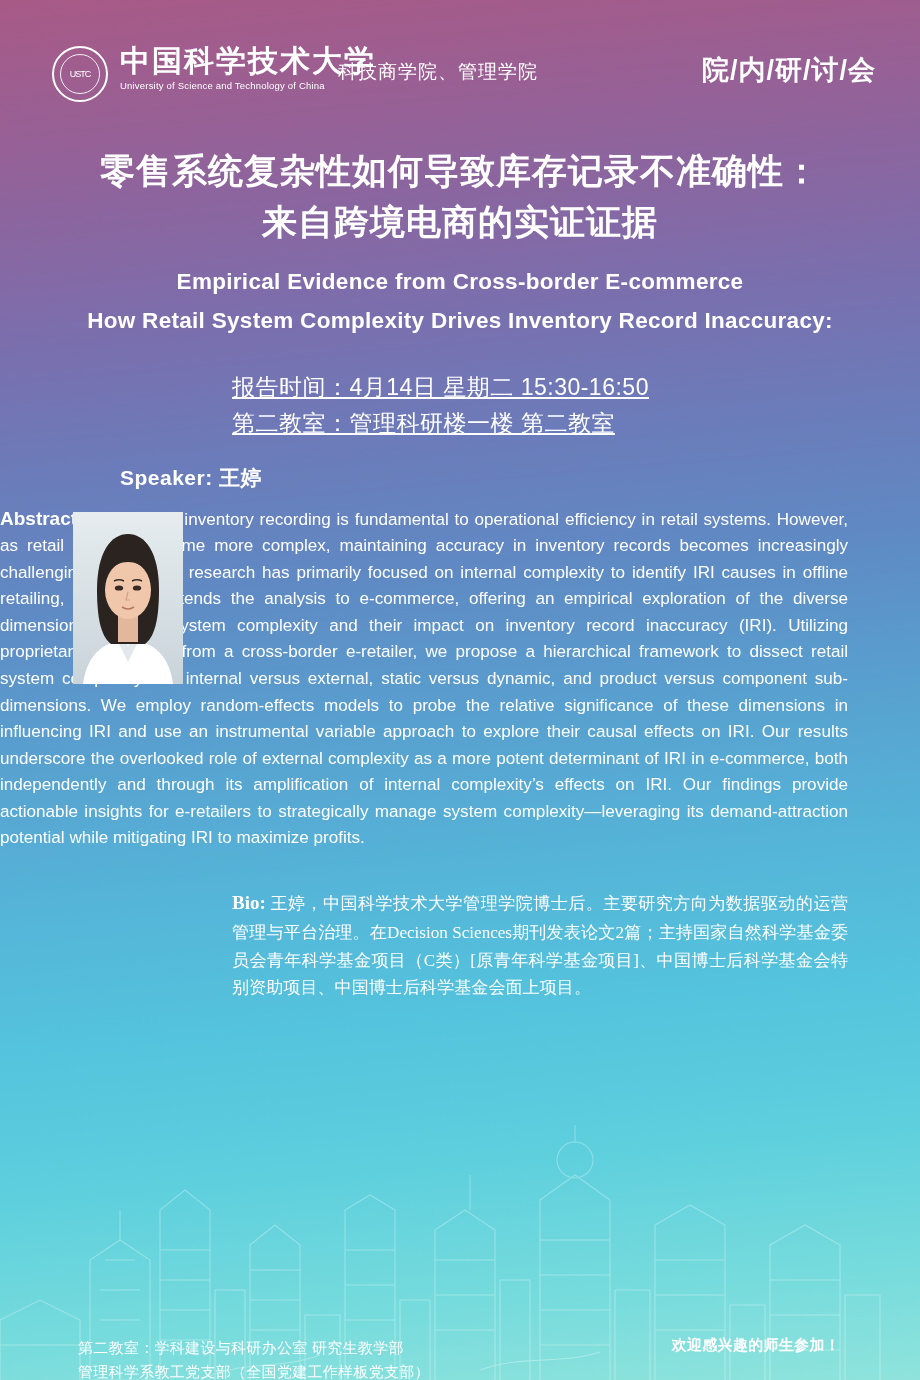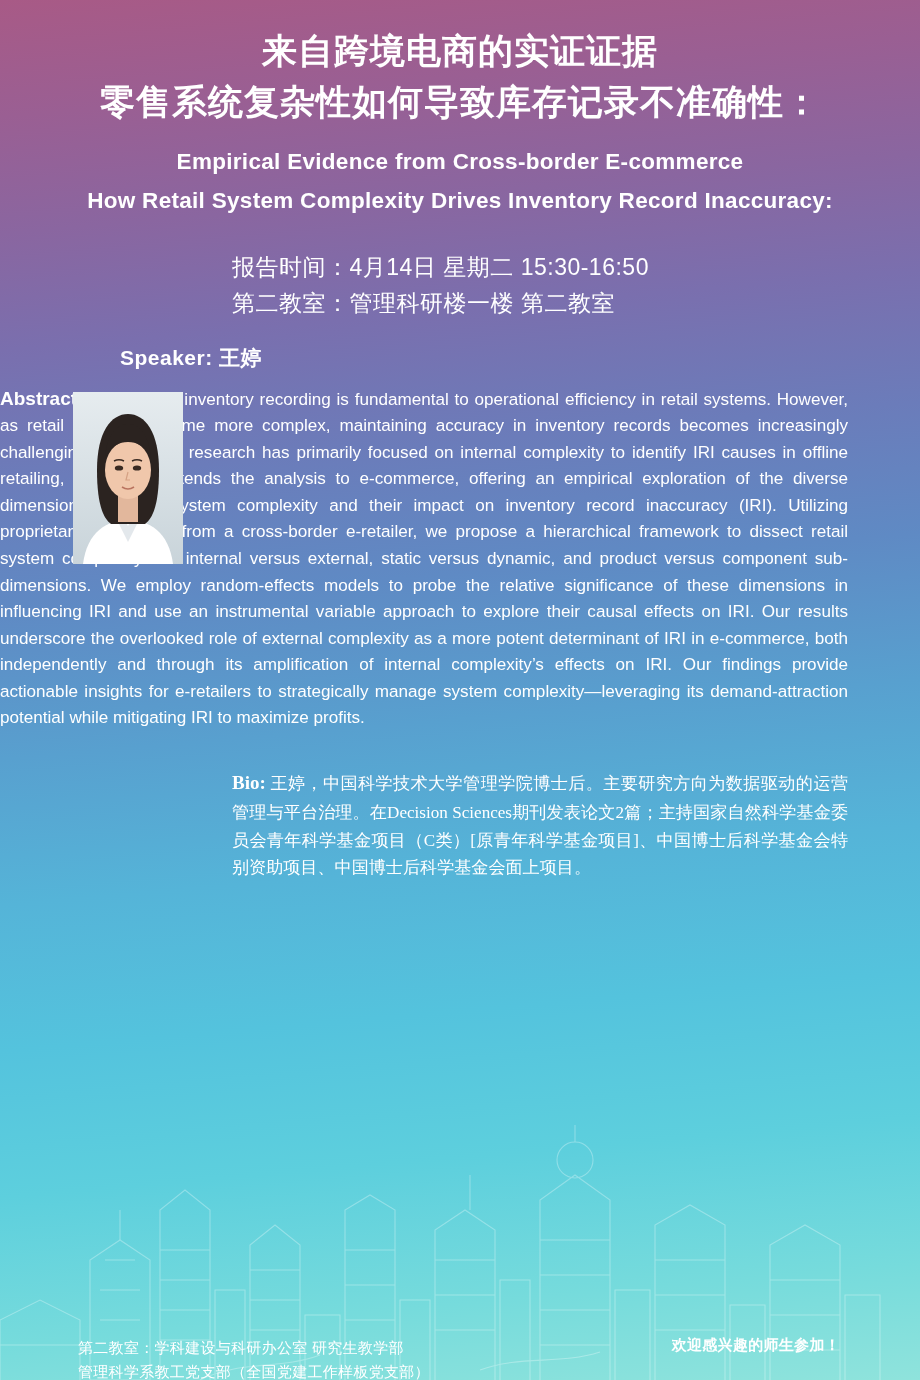--- a/index.html
+++ b/index.html
@@ -133,20 +133,21 @@
     color: #ffffff;
     line-height: 1.75;
     letter-spacing: 0.3px;
     padding: 0 55px;
   }
 
   .meta {
     margin-top: 30px;
     padding-left: 232px;
     color: #ffffff;
+    text-decoration: underline;
   }
   .meta div {
     font-size: 23px;
     line-height: 1.55;
     letter-spacing: 0.5px;
   }
 
   .speaker {
     margin-top: 22px;
     padding-left: 120px;
@@ -249,24 +250,37 @@
       <path d="M845 420 L845 335 L880 335 L880 420"></path>
       <path d="M0 420 L0 360 L40 340 L80 360 L80 420"></path>
       <path d="M0 385 L80 385"></path>
       <circle cx="575" cy="200" r="18"></circle>
       <path d="M575 182 L575 165"></path>
       <path d="M200 420 C240 400 280 410 320 395"></path>
       <path d="M480 410 C520 395 560 405 600 392"></path>
     </g>
   </svg>
 
+  <div class="topbar">
+    <div class="logo-wrap">
+      <div class="logo-badge">
+        <div class="logo-badge-inner">USTC</div>
+      </div>
+      <div class="logo-text">
+        <div class="logo-cn">中国科学技术大学</div>
+        <div class="logo-en">University of Science and Technology of China</div>
+      </div>
+    </div>
+    <div class="dept">科技商学院、管理学院</div>
+    <div class="series">院/内/研/讨/会</div>
+  </div>
 
   <div class="title-cn">
+    <div>零售系统复杂性如何导致库存记录不准确性：</div>
     <div>来自跨境电商的实证证据</div>
-    <div>零售系统复杂性如何导致库存记录不准确性：</div>
   </div>
   <div class="title-en">
     <div>Empirical Evidence from Cross-border E-commerce</div>
     <div>How Retail System Complexity Drives Inventory Record Inaccuracy:</div>
   </div>
 
   <div class="meta">
     <div>报告时间：4月14日 星期二 15:30-16:50</div>
     <div>第二教室：管理科研楼一楼 第二教室</div>
   </div>

